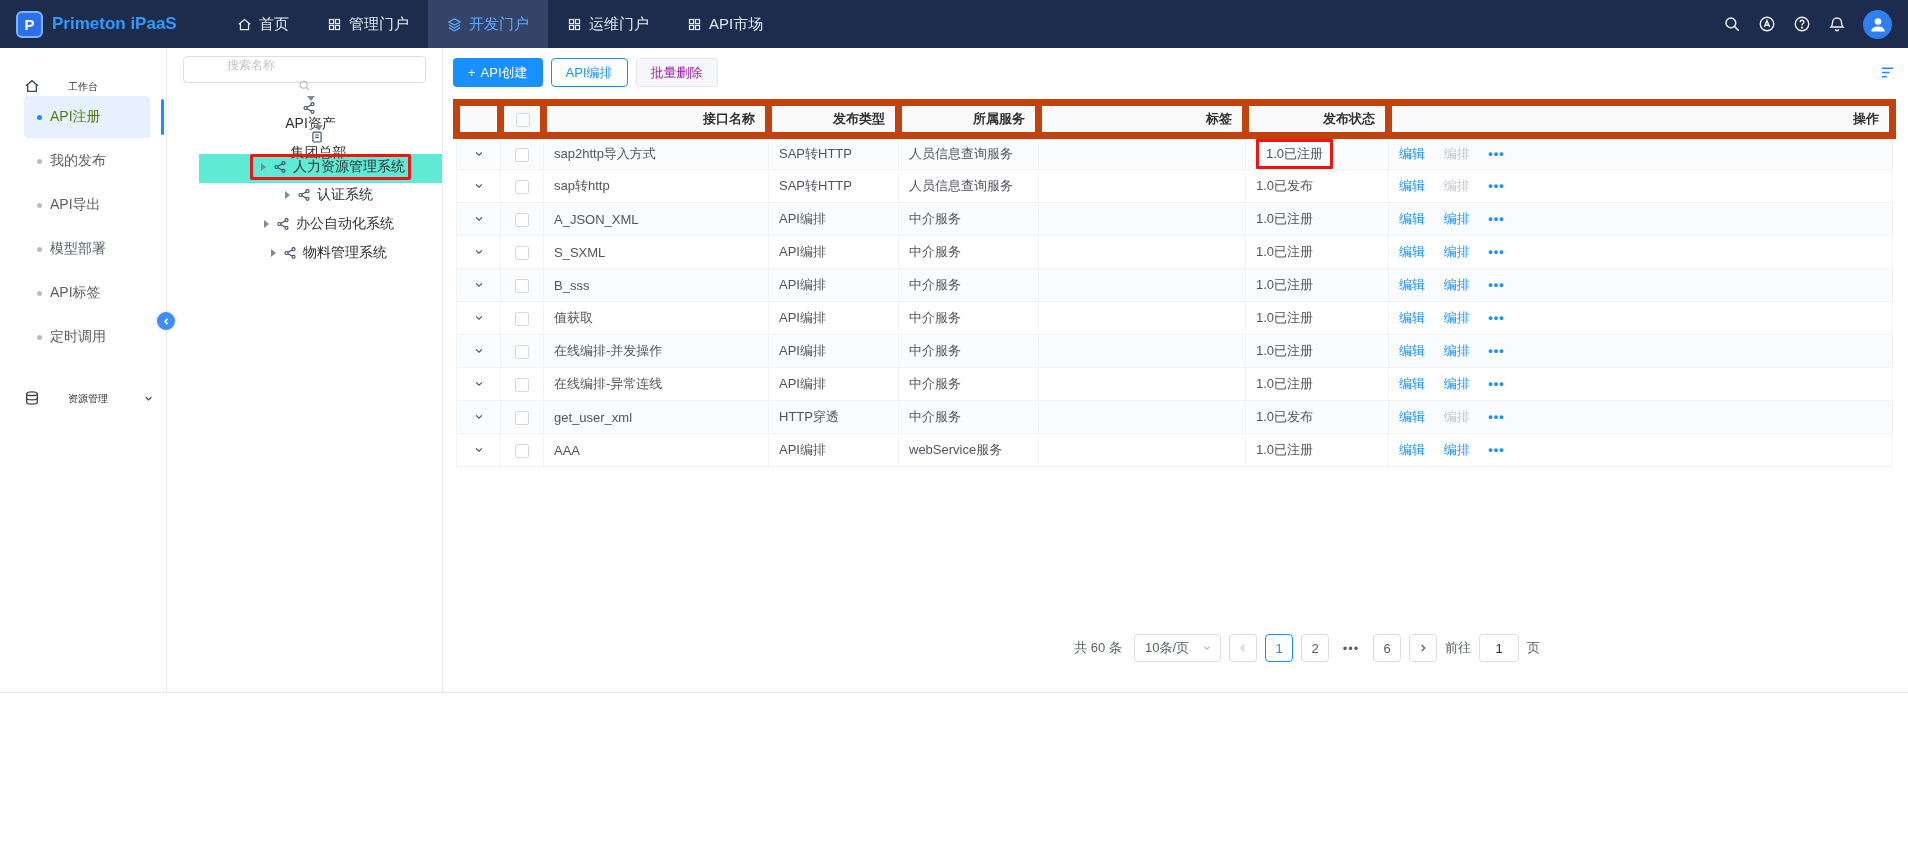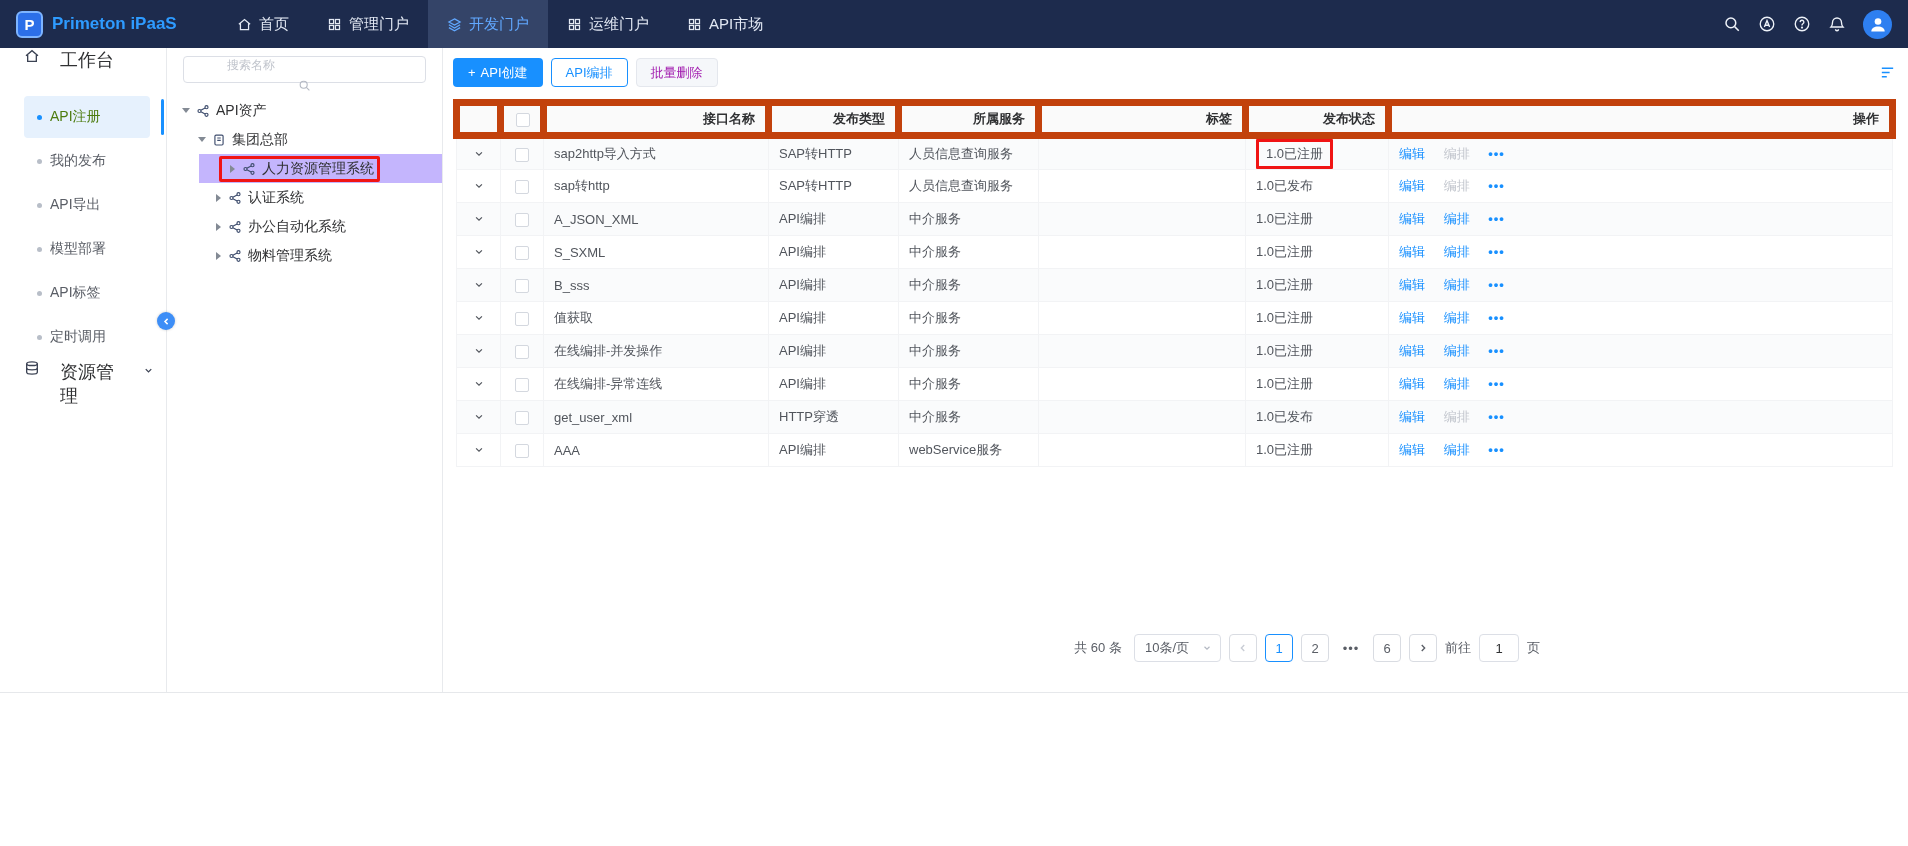--- a/index.html
+++ b/index.html
@@ -25,22 +25,22 @@
   .nav-right svg { width:18px; height:18px; cursor:pointer; }
   .avatar { width:29px; height:29px; border-radius:50%; background:#2e7ff0; display:flex;
             align-items:center; justify-content:center; cursor:pointer; overflow:hidden; }
   .avatar svg { width:20px; height:20px; color:#fff; }
 
   
   .layout { display:flex; height:645px; border-bottom:1px solid #e6e8eb; background:#fff; }
 
   
   .sidebar { width:167px; flex-shrink:0; border-right:1px solid #e8eaed; position:relative; background:#fff; }
-  .side-top { height:46px; display:flex; align-items:flex-start; gap:20px; padding:0 12px 0 24px;
-              font-size:18px; color:#303133; cursor:pointer; }
+  .side-top { height:46px; display:flex; align-items:flex-end; gap:28px; padding:0 12px 0 24px;
+              font-size:10px; color:#303133; cursor:pointer; }
   .side-top svg { width:16px; height:16px; color:#3c4354; flex-shrink:0; }
   .side-top .chev { margin-left:auto; color:#909399; }
   .side-top .chev svg { width:11px; height:11px; }
   .side-sub { height:42px; margin:2px 16px 2px 24px; border-radius:4px; display:flex; align-items:center;
               gap:8px; padding-left:13px; font-size:14px; color:#5a5e66; cursor:pointer; position:relative; }
   .side-sub .dot { width:5px; height:5px; border-radius:50%; background:#b8bec8; flex-shrink:0; }
   .side-sub.active { background:#e6f1fd; color:#4d7c0f; }
   .side-sub.active .dot { background:#1890ff; }
   .side-sub.active::after { content:""; position:absolute; right:-14px; top:3px; bottom:3px; width:3px;
                             border-radius:2px; background:#1890ff; }
@@ -50,25 +50,25 @@
   .collapse-btn svg { width:9px; height:9px; }
 
   
   .tree-panel { width:276px; flex-shrink:0; border-right:1px solid #e8eaed; padding-top:8px; background:#fff; }
   .tree-search { margin:0 16px 13px; height:27px; border:1px solid #dcdfe6; border-radius:4px;
                  display:flex; align-items:center; gap:6px; padding:0 9px; background:#fff;flex-direction:column; }
   .tree-search input { border:none; outline:none; flex:1; min-width:0; font-size:12px; color:#606266;
                        font-family:inherit; background:transparent; }
   .tree-search input::placeholder { color:#c0c4cc; }
   .tree-search svg { width:13px; height:13px; color:#b3b8c2; flex-shrink:0; }
-  .tree-node { height:29px; display:flex; align-items:center; font-size:14px; color:#303133; cursor:pointer; }
+  .tree-node { height:29px; display:flex; align-items:center; font-size:14px; color:#303133; cursor:pointer;flex-direction:column; }
   .tree-node.lvl0 { padding-left:12px; }
   .tree-node.lvl1 { padding-left:28px;text-align:right; }
   .tree-node.lvl2 { padding-left:44px; }
-  .tree-node.lvl2.selected { margin-left:32px; padding-left:20px; background:#c4b5fd; }
+  .tree-node.lvl2.selected { margin-left:32px; padding-left:20px; background:#5eead4; }
   .node-inner { display:flex; align-items:center; height:24px; }
   .node-inner.annotation-box { border:3px solid #f01414; border-radius:2px; padding:0 3px; height:26px; }
   .tree-toggle { width:14px; display:flex; justify-content:center; flex-shrink:0; }
   .tri-down { width:0; height:0; border-left:4px solid transparent; border-right:4px solid transparent;
               border-top:5px solid #838a94; }
   .tri-right { width:0; height:0; border-top:4px solid transparent; border-bottom:4px solid transparent;
                border-left:5px solid #838a94; }
   .node-icon { width:14px; height:14px; margin:0 6px 0 3px; color:#3f4e6e; flex-shrink:0; }
 
   

